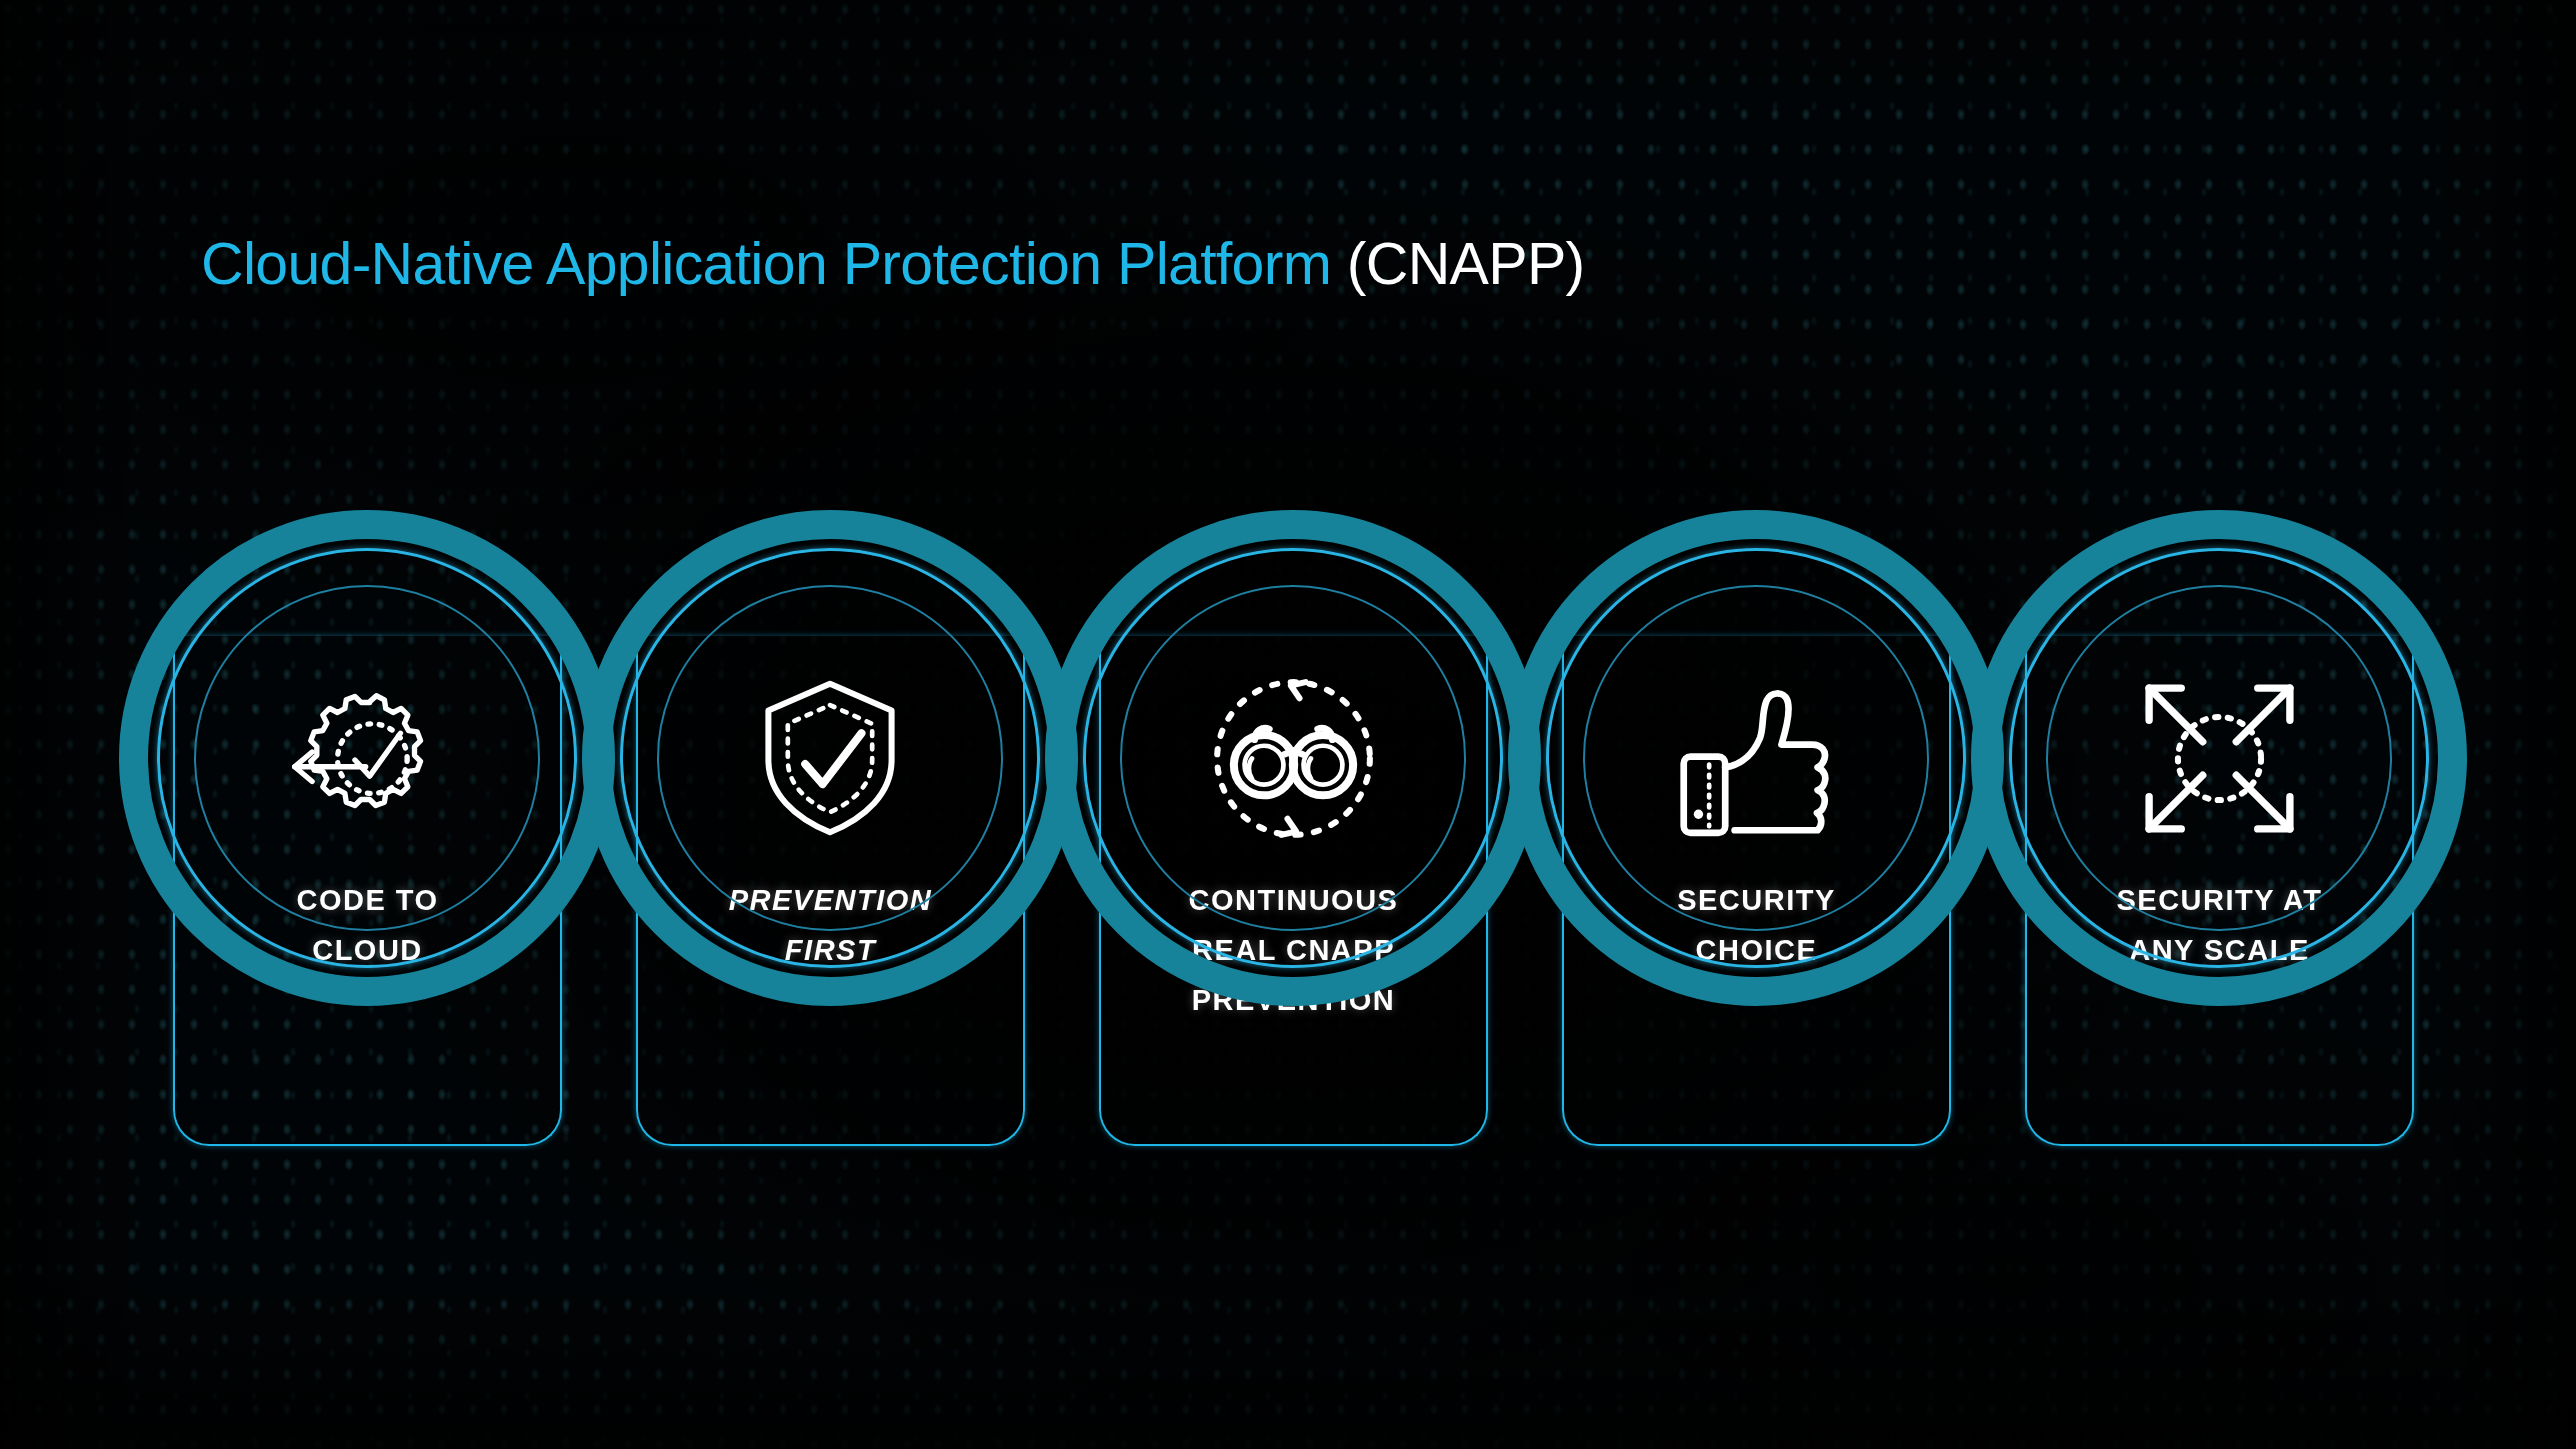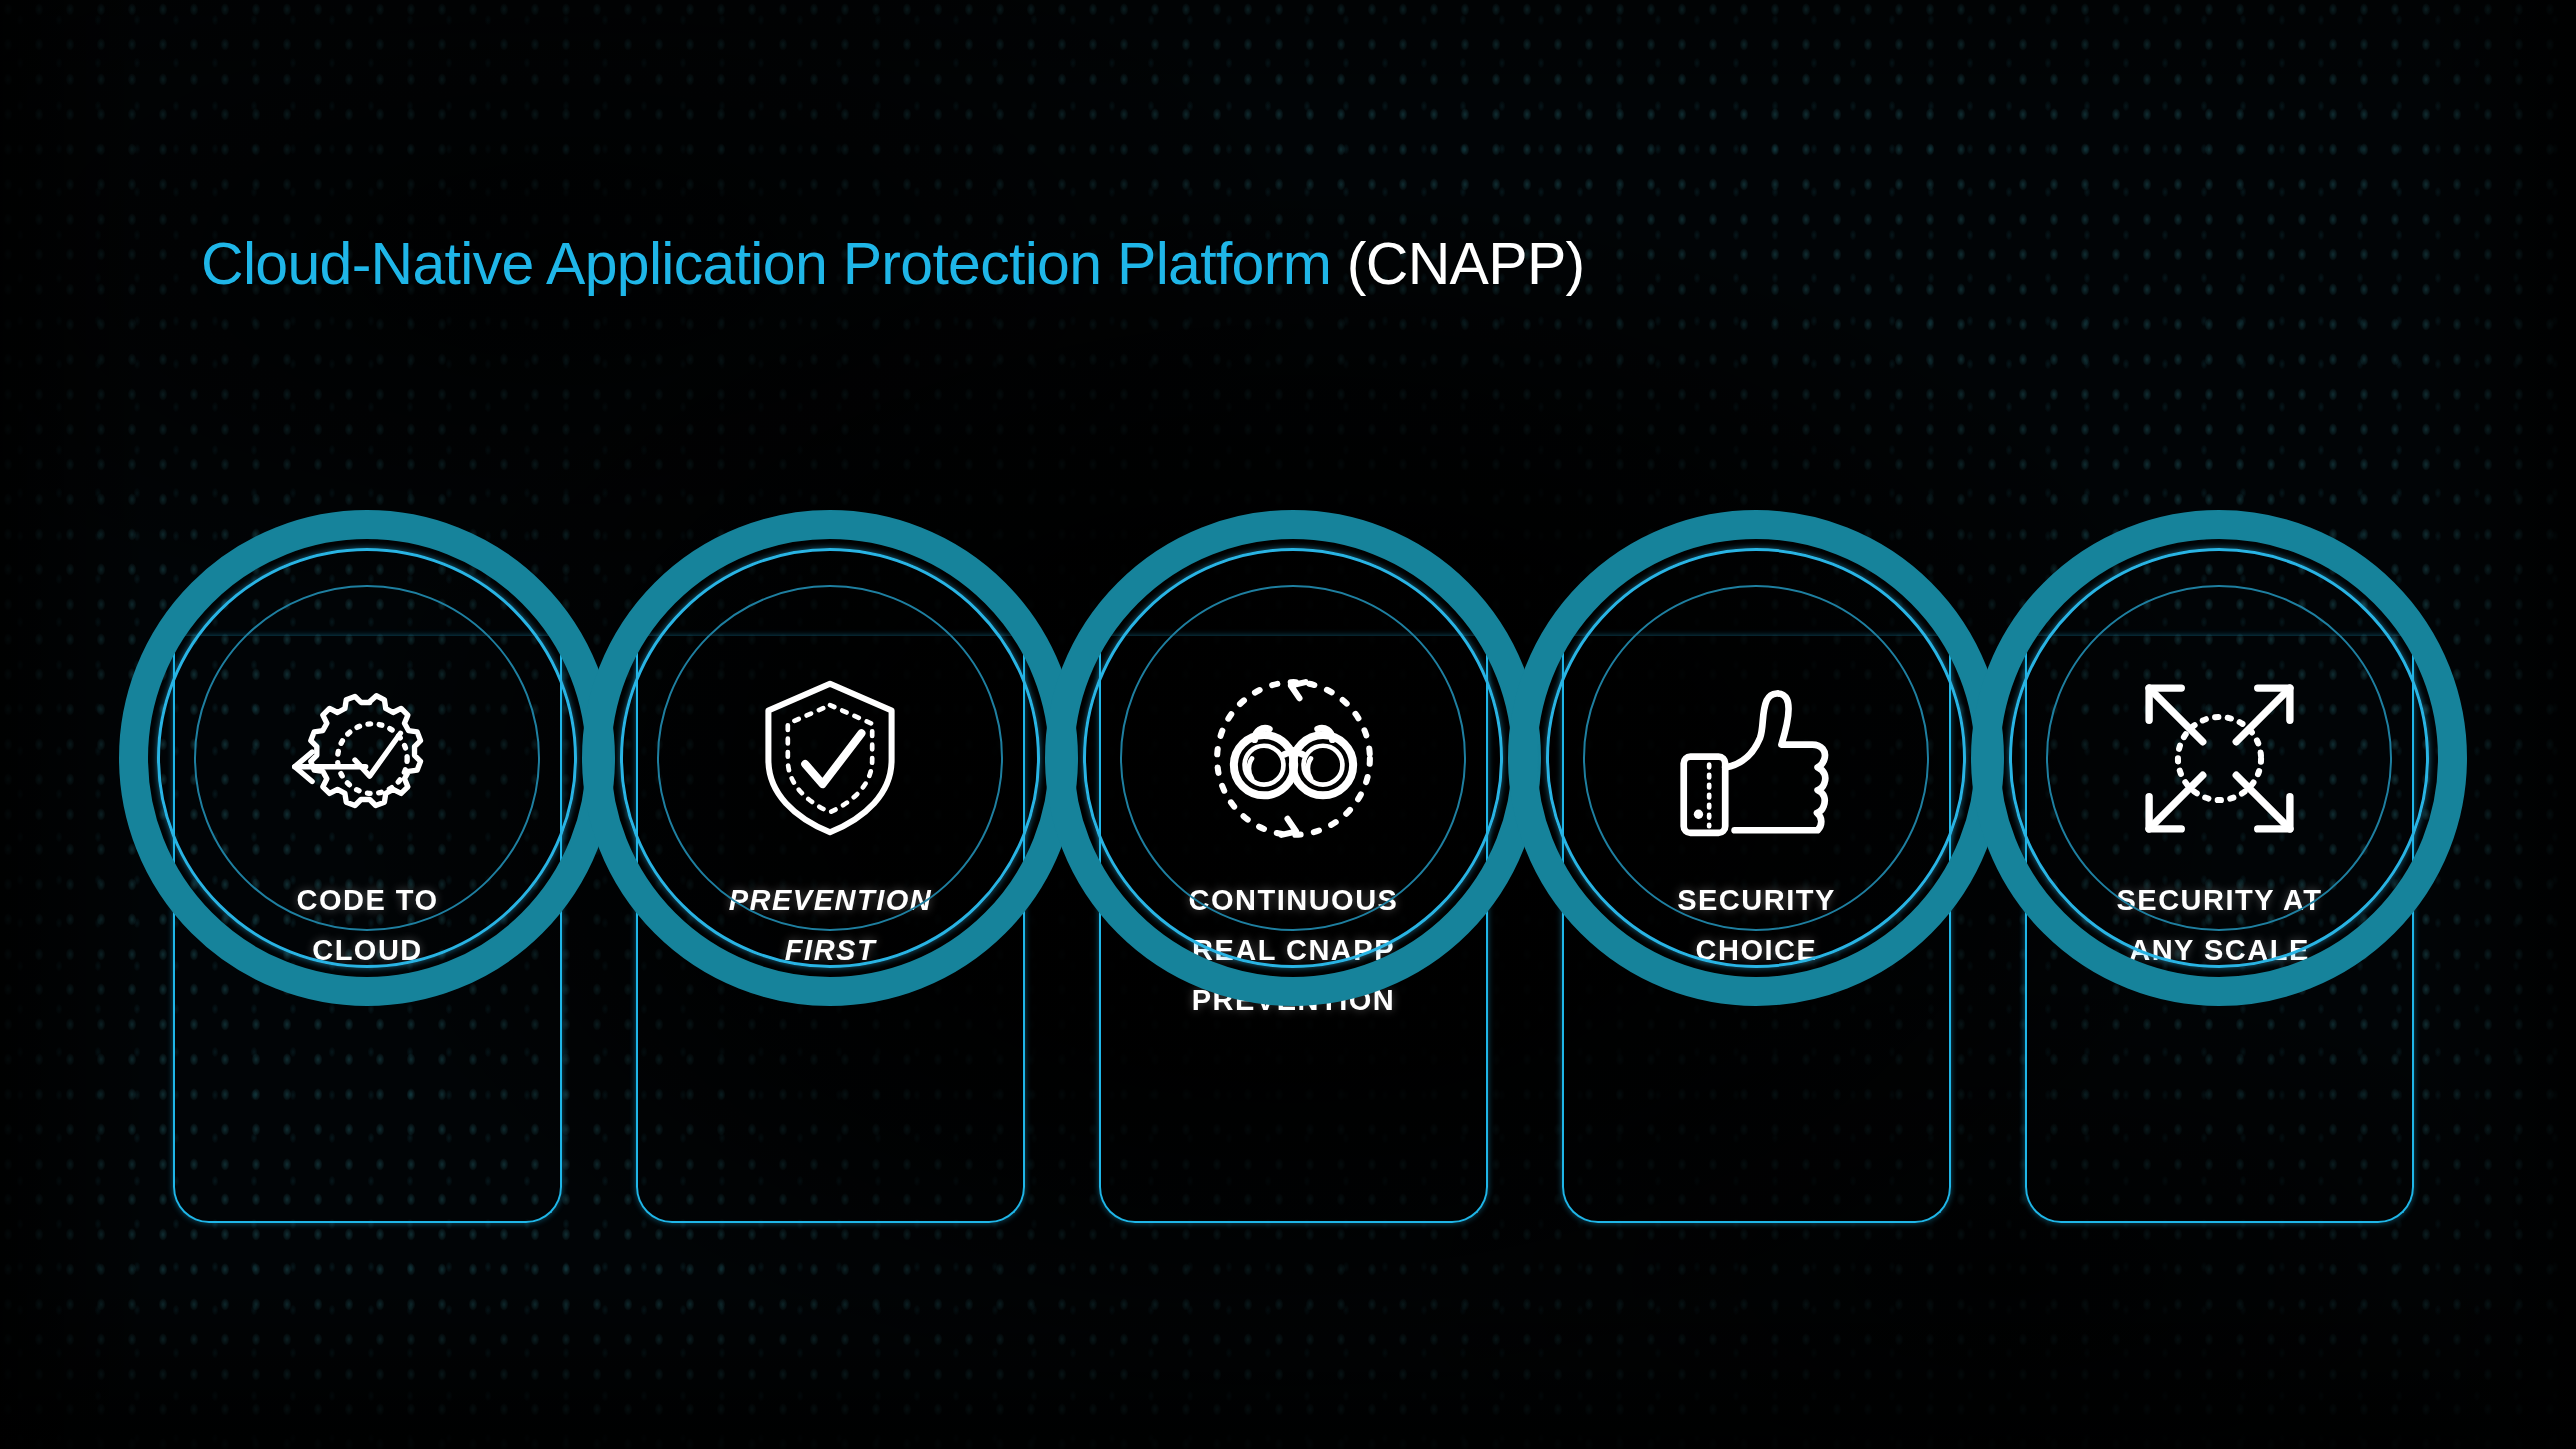--- a/index.html
+++ b/index.html
@@ -60,21 +60,21 @@
   
   #cards{
     position:absolute;
     left:0; top:510px;
     width:2576px; height:644px;
   }
   .card{
     position:absolute;
     top:126px;
     width:389px;
-    height:587px;
+    height:510px;
     border:2px solid #1FB6E8;
     border-top:none;
     border-radius:0 0 36px 36px;
     box-shadow:0 0 6px rgba(31,182,232,.45);
     background:rgba(0,0,0,0.0);
   }
   .card::before{ 
     content:"";
     position:absolute; left:-2px; top:0; width:2px; height:0;
   }

